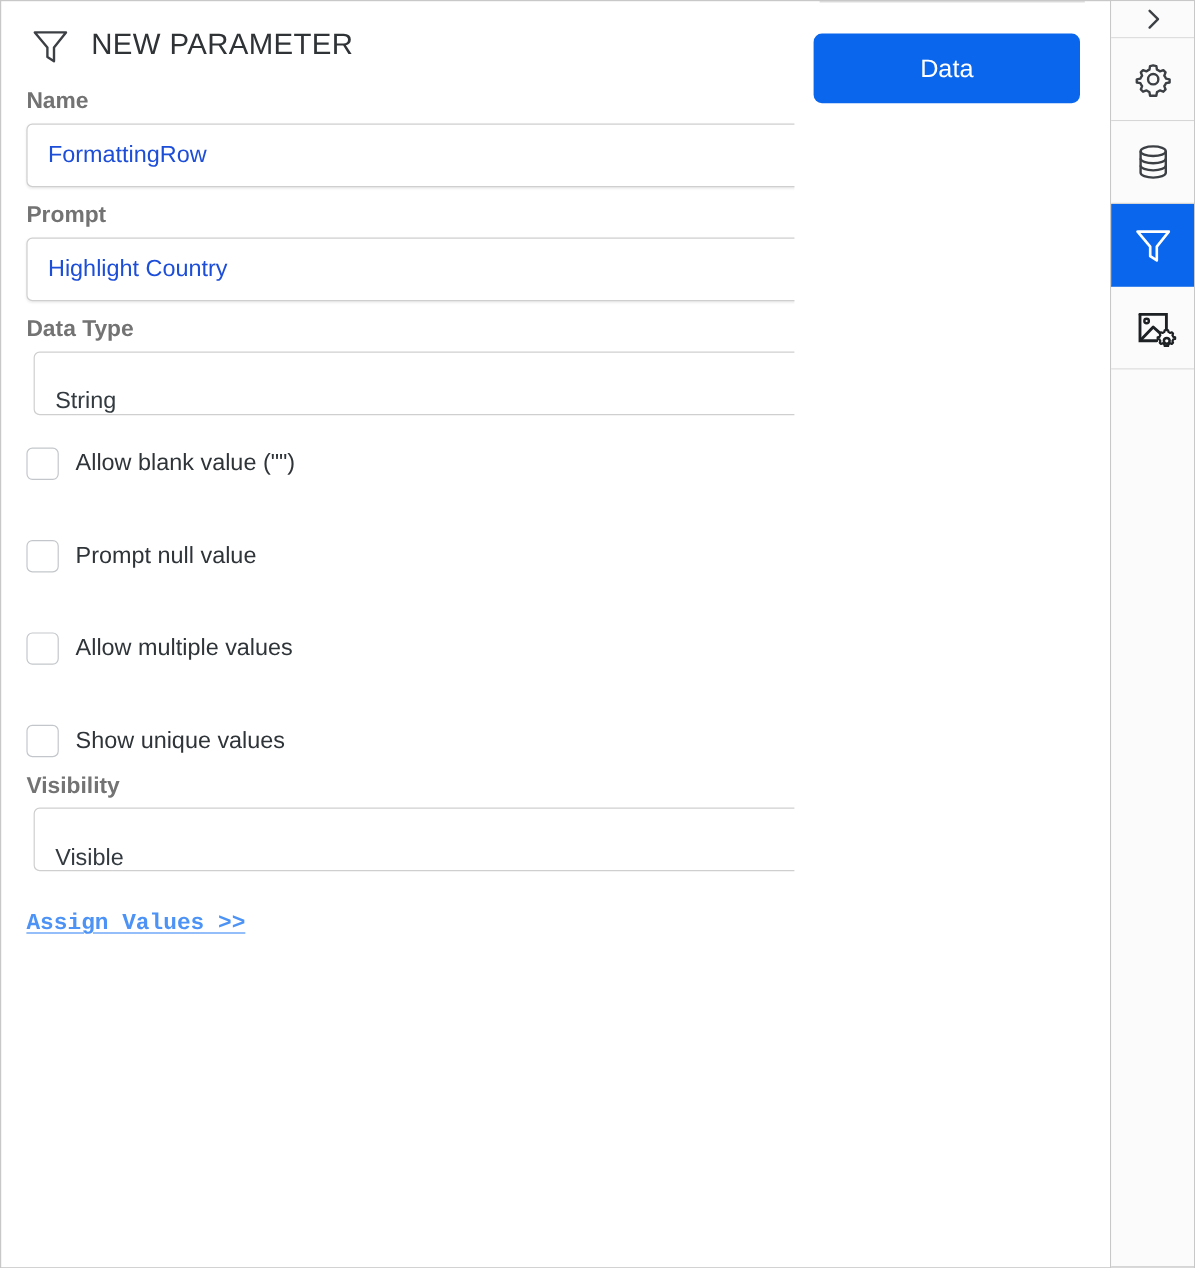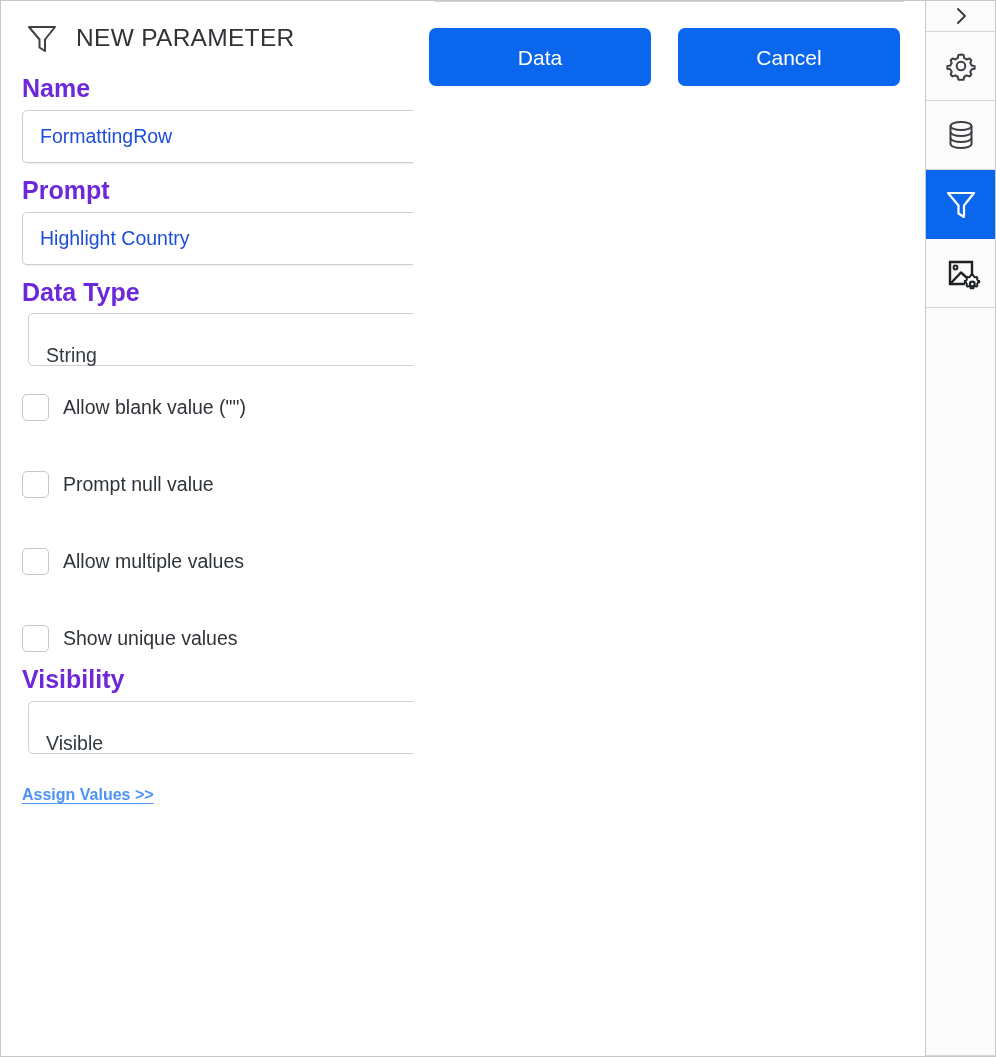--- a/index.html
+++ b/index.html
@@ -51,23 +51,23 @@
     font-size: 24.5px;
     font-weight: 400;
     color: #2f3336;
     letter-spacing: 0.3px;
     line-height: 1;
     white-space: nowrap;
   }
 
   
   .field-label {
-    font-size: 25px;
+    font-size: 19px;
     font-weight: 700;
-    color: #6d28d9;
+    color: #737373;
     margin: 13px 0 7px 5px;
     line-height: 1.15;
   }
 
   
   .text-input {
     display: block;
     width: 874px;
     height: 53px;
     margin-left: 5px;
@@ -131,27 +131,28 @@
   .checkbox-label {
     font-size: 19.5px;
     color: #2f3439;
     line-height: 1;
     white-space: nowrap;
   }
 
   
   .assign-link-row { margin: 32px 0 0 5px; }
   .assign-link {
-    font-size: 16px;
+    font-size: 19px;
     font-weight: 700;
     color: #4d93f5;
     text-decoration: underline;
     text-underline-offset: 3px;
     cursor: pointer;
     display: inline-block;
+    font-family: Liberation Mono, monospace;
   }
 
   
   .panel-footer {
     flex: 0 0 auto;
     padding: 0 16px 16px 16px;
   }
   .footer-divider {
     height: 1px;
     background: #d4d4d4;
@@ -278,21 +279,20 @@
       <div class="assign-link-row">
         <a class="assign-link" href="#">Assign Values &gt;&gt;</a>
       </div>
 
     </div>
 
     <div class="panel-footer">
       <div class="footer-divider"></div>
       <div class="footer-buttons">
         <button class="btn">Data</button>
-        <button class="btn">Cancel</button>
       </div>
     </div>
 
   </div>
 
   <div class="sidebar">
 
     <div class="sidebar-tab collapse-tab">
       <span class="tab-icon">
         <svg viewBox="0 0 22 22" width="22" height="22" aria-hidden="true">

